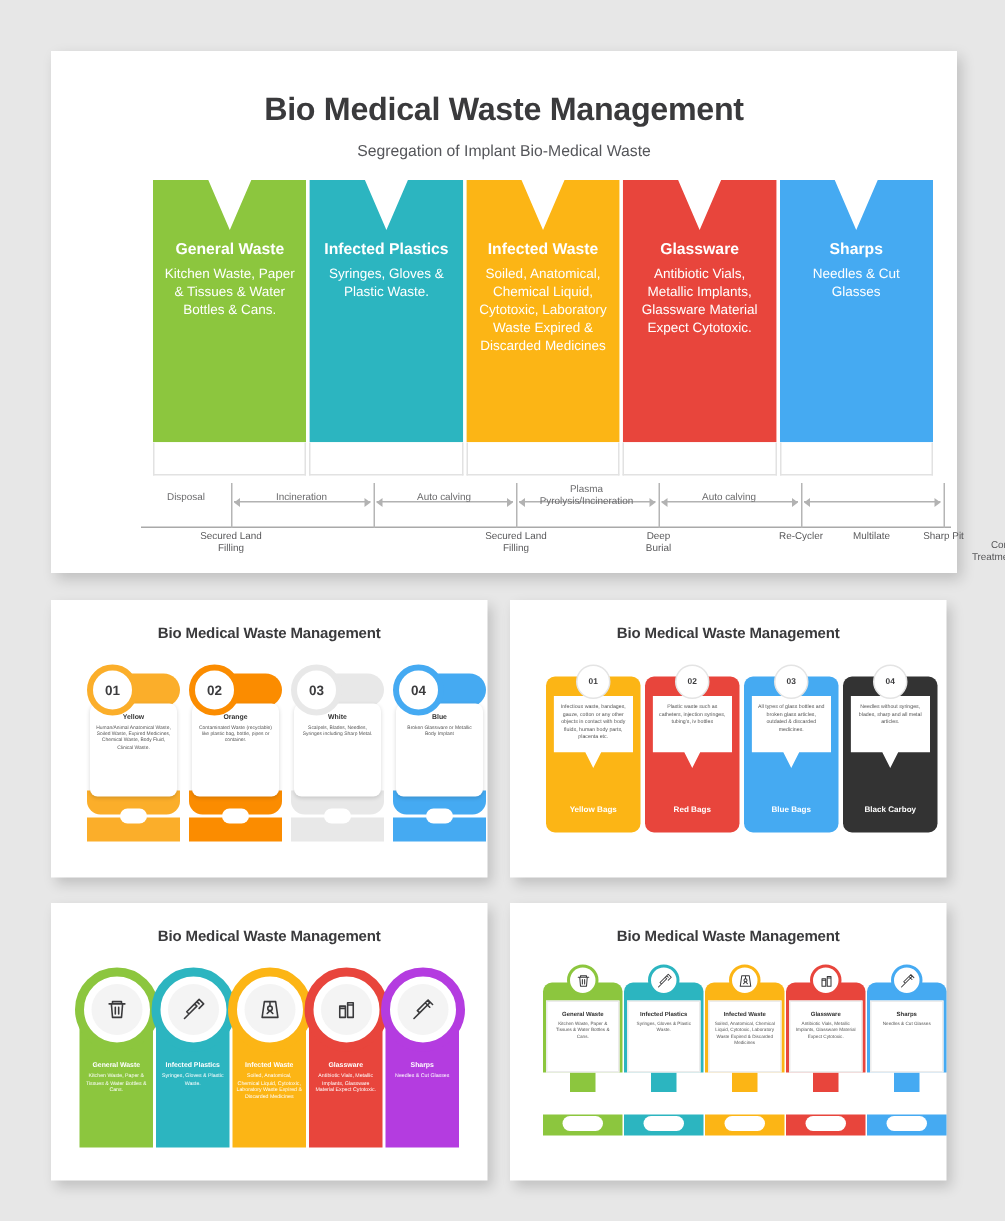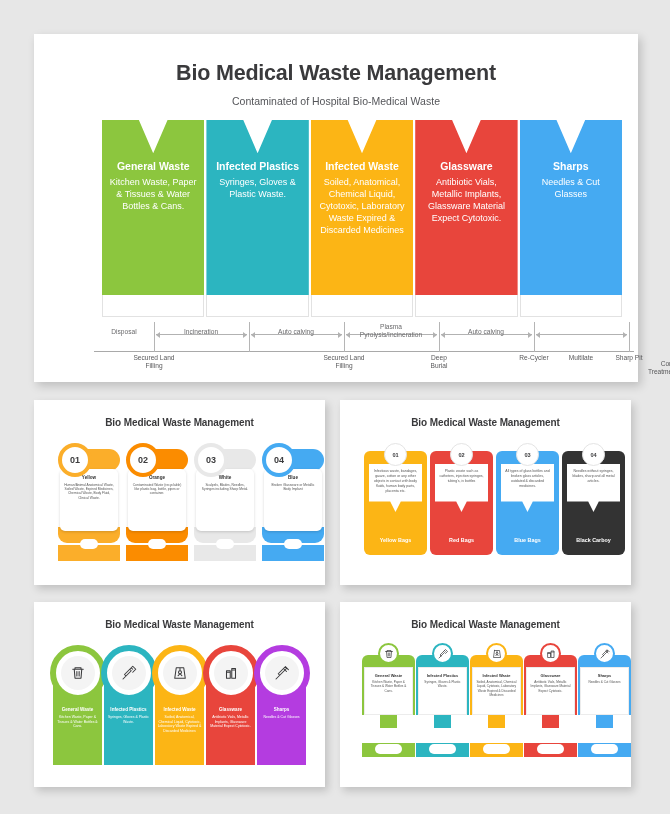--- a/index.html
+++ b/index.html
@@ -164,21 +164,21 @@
   .t4-foot{position:absolute;left:0;bottom:10px;width:53px;height:14px;}
   .t4-hole{position:absolute;left:13px;bottom:13px;width:27px;height:10px;background:#fff;border-radius:5px;z-index:5;}
 
   .icn{display:block;}
 </style>
 </head>
 <body>
 
 <div class="slide" id="main-slide">
   <div class="main-title">Bio Medical Waste Management</div>
-  <div class="main-subtitle">Contaminated of Hospital Bio-Medical Waste</div>
+  <div class="main-subtitle">Segregation of Implant Bio-Medical Waste</div>
 
   <div class="cols-wrap" id="main-cols">
       <div class="col">
         <div class="col-body" style="background:#8CC63E"></div>
         <div class="col-text">
           <div class="col-head">General Waste</div>
           <div class="col-desc">Kitchen Waste, Paper &amp; Tissues &amp; Water Bottles &amp; Cans.</div>
         </div>
       </div>
       <div class="col">

